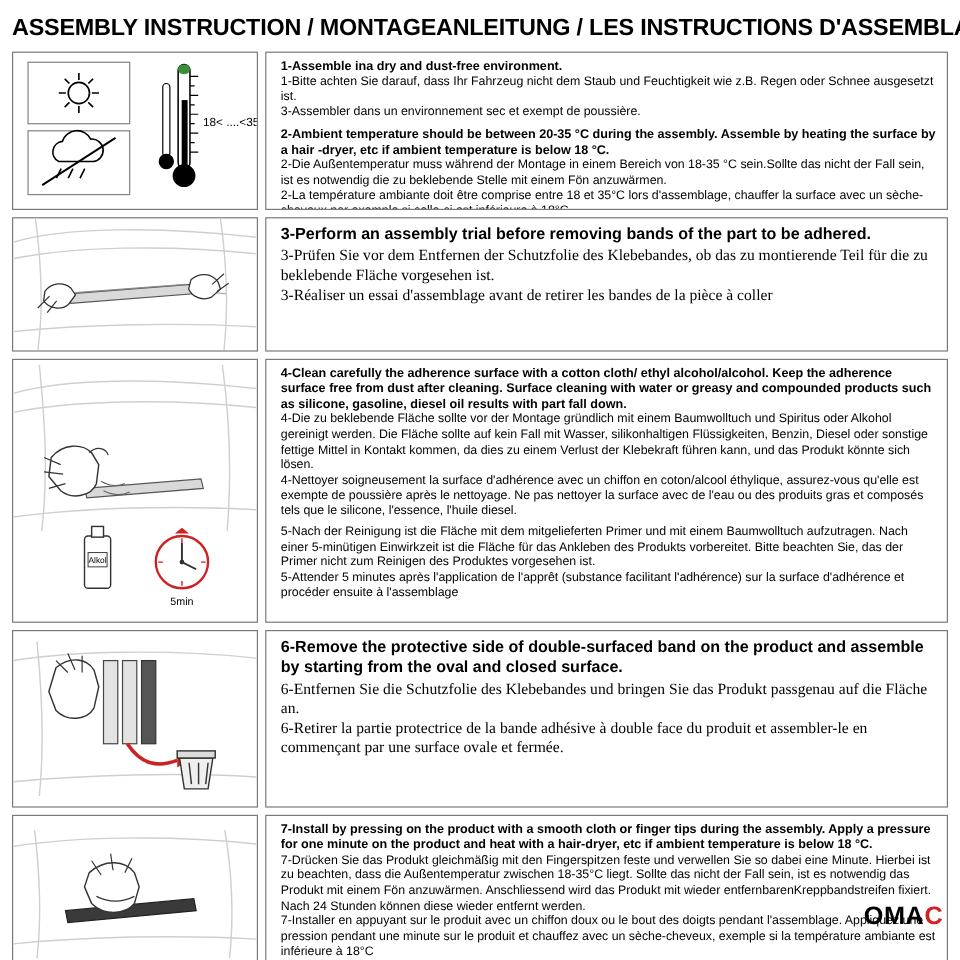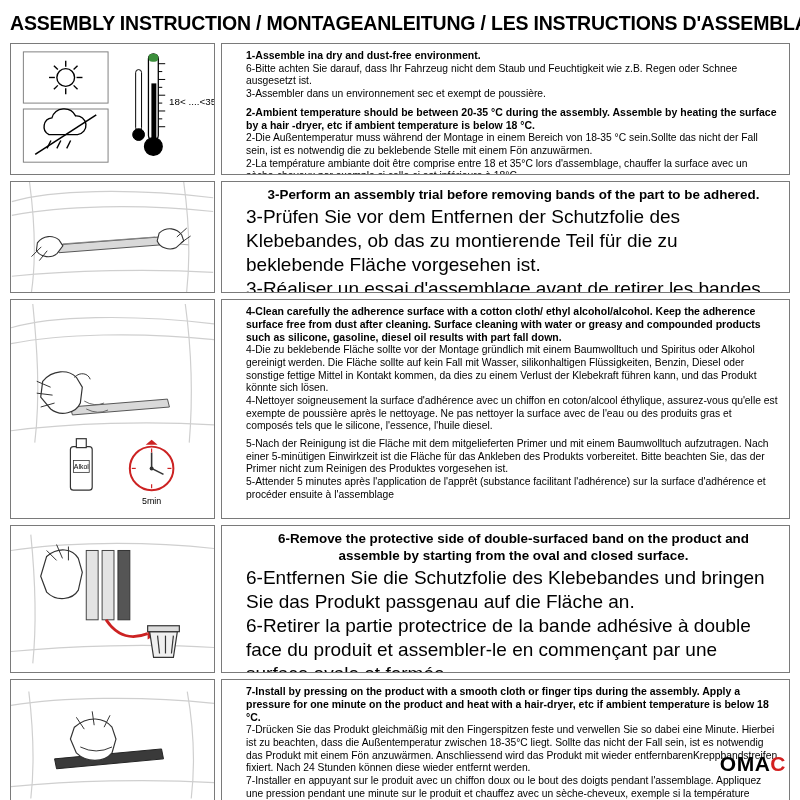--- a/index.html
+++ b/index.html
@@ -45,41 +45,41 @@
     background: #fff;
     position: relative;
     overflow: hidden;
   }
   .imgcell {
     width: 205px;
     flex: 0 0 205px;
   }
   .txtcell {
     flex: 1 1 auto;
-    padding: 5px 8px 6px 24px;
+    padding: 5px 8px 6px 12px;
   }
   .t-en {
     font-weight: bold;
     font-size: 10.5px;
     line-height: 1.22;
     margin: 0 0 1px 0;
   }
   .t-en.big {
     font-size: 13.4px;
     line-height: 1.26;
-    text-align: center;
   }
   .t-other {
     font-size: 10.3px;
     line-height: 1.23;
     margin: 0;
   }
   .t-other.big {
-    font-size: 19px;
+    font-size: 13px;
     line-height: 1.27;
+    font-family: Liberation Serif, serif;
   }
   .block + .block { margin-top: 5px; }
   
   .row1 .cell { height: 132px; }
   .row2 .cell { height: 112px; }
   .row3 .cell { height: 220px; }
   .row4 .cell { height: 148px; }
   .row5 .cell { height: 132px; }
 
   
@@ -155,21 +155,21 @@
               <rect x="126" y="26" width="6" height="62" rx="3"></rect>
               <circle cx="129" cy="92" r="6" fill="#000"></circle>
             </g>
             <text x="160" y="62" font-family="Liberation Sans, sans-serif" font-size="10" fill="#000">18&lt; ....&lt;35 C</text>
           </svg>
         </div>
       </div>
       <div class="cell txtcell">
         <div class="block">
           <p class="t-en">1-Assemble ina dry and dust-free environment.</p>
-          <p class="t-other">6-Bitte achten Sie darauf, dass Ihr Fahrzeug nicht dem Staub und Feuchtigkeit wie z.B. Regen oder Schnee ausgesetzt ist.</p>
+          <p class="t-other">1-Bitte achten Sie darauf, dass Ihr Fahrzeug nicht dem Staub und Feuchtigkeit wie z.B. Regen oder Schnee ausgesetzt ist.</p>
           <p class="t-other">3-Assembler dans un environnement sec et exempt de poussière.</p>
         </div>
         <div class="block">
           <p class="t-en">2-Ambient temperature should be between 20-35 °C  during the assembly. Assemble by heating the surface by a hair -dryer, etc if ambient temperature is below 18 °C.</p>
           <p class="t-other">2-Die Außentemperatur muss während der Montage in einem Bereich von 18-35 °C  sein.Sollte das nicht der Fall sein, ist es notwendig die zu beklebende Stelle mit einem Fön anzuwärmen.</p>
           <p class="t-other">2-La température ambiante doit être comprise entre 18 et 35°C lors d'assemblage, chauffer la surface avec un sèche-cheveux par exemple si celle-ci est inférieure à 18°C.</p>
         </div>
       </div>
     </div>
 

